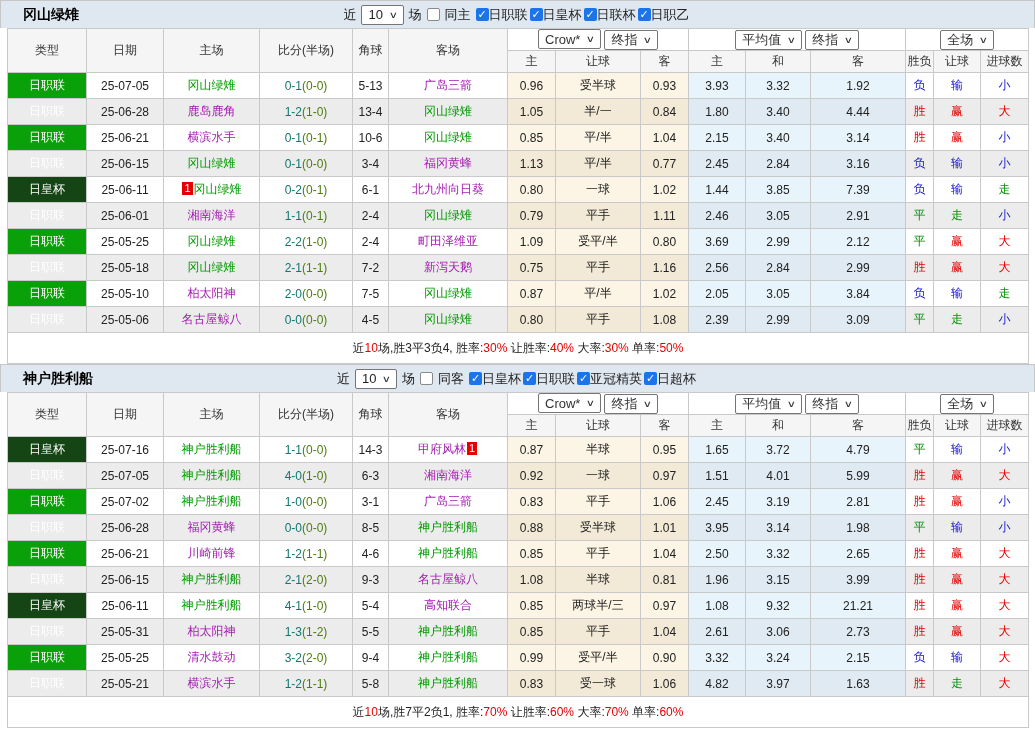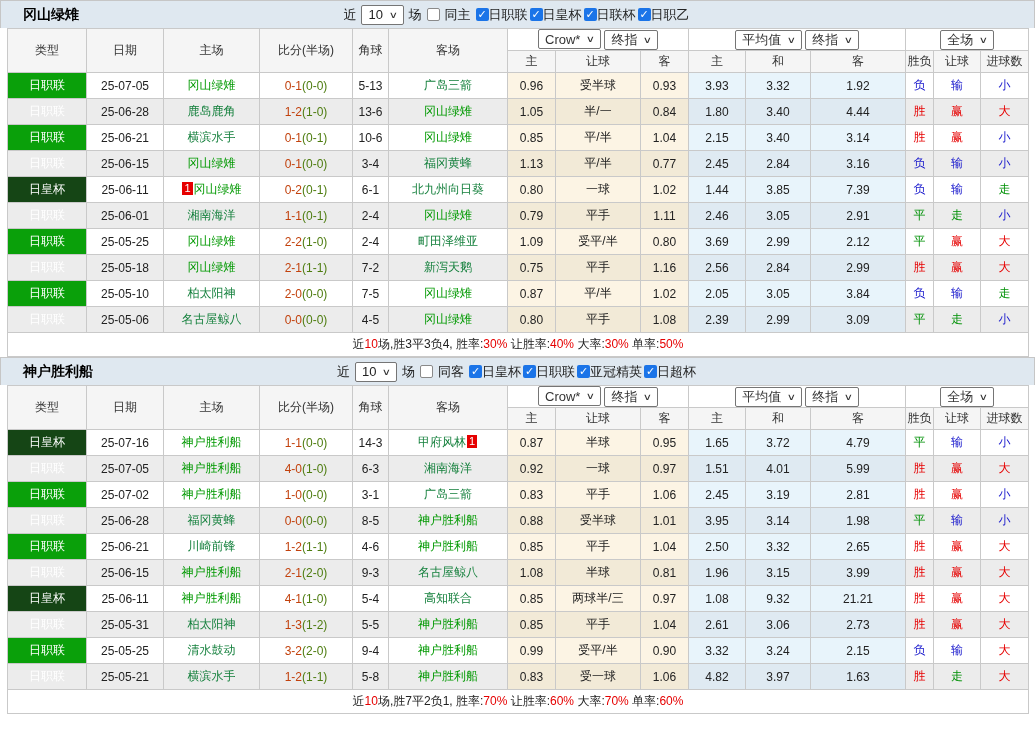--- a/index.html
+++ b/index.html
@@ -45,27 +45,27 @@
   .grid thead tr.h1 th.group { background:#fff; }
   .grid tbody tr { height:26px; }
   .grid tbody td { font-size:12px; background:#fff; }
   .grid tbody tr.alt td { background:#ececec; }
   .grid tbody td.odds { background:#fcf4e4; }
   .grid tbody tr.alt td.odds { background:#f2ead7; }
   .grid tbody td.avg { background:#e8f4fb; }
   .grid tbody tr.alt td.avg { background:#dfeaf2; }
   .grid tbody td.league { background:#0aa00a; color:#fff; }
   .grid tbody td.league.cup { background:#154515; }
-  .grid tfoot tr { height:24px; }
+  .grid tfoot tr { height:31px; }
   .grid tfoot td { font-size:12px; color:#222; background:#fff; }
-  .ft { color:#c2410c; }
+  .ft { color:#0f766e; }
   .ht { color:#4d7c0f; }
   .badge { display:inline-block; background:#e60000; color:#fff; font-size:11px; line-height:13px; padding:0 2px; margin:0 1px; vertical-align:1px; }
   .team-green { color:#009900; }
-  .team-plain { color:#15803d; }
+  .team-plain { color:#a21caf; }
   .c-r { color:#e60000; }
   .c-b { color:#1616cc; }
   .c-g { color:#009106; }
   .sum-red { color:#e60000; }
 </style>
 </head>
 <body>
 
 <div class="page">
 
@@ -175,21 +175,21 @@
             <td class="avg">1.92</td>
             <td class="c-b">负</td>
             <td class="c-b">输</td>
             <td class="c-b">小</td>
           </tr>
           <tr class="alt">
             <td class="league">日职联</td>
             <td>25-06-28</td>
             <td><span class="team-plain">鹿岛鹿角</span></td>
             <td><span class="ft">1-2</span><span class="ht">(1-0)</span></td>
-            <td>13-6</td>
+            <td>13-4</td>
             <td><span class="team-green">冈山绿雉</span></td>
             <td class="odds">1.05</td>
             <td class="odds">半/一</td>
             <td class="odds">0.84</td>
             <td class="avg">1.80</td>
             <td class="avg">3.40</td>
             <td class="avg">4.44</td>
             <td class="c-r">胜</td>
             <td class="c-r">赢</td>
             <td class="c-r">大</td>

